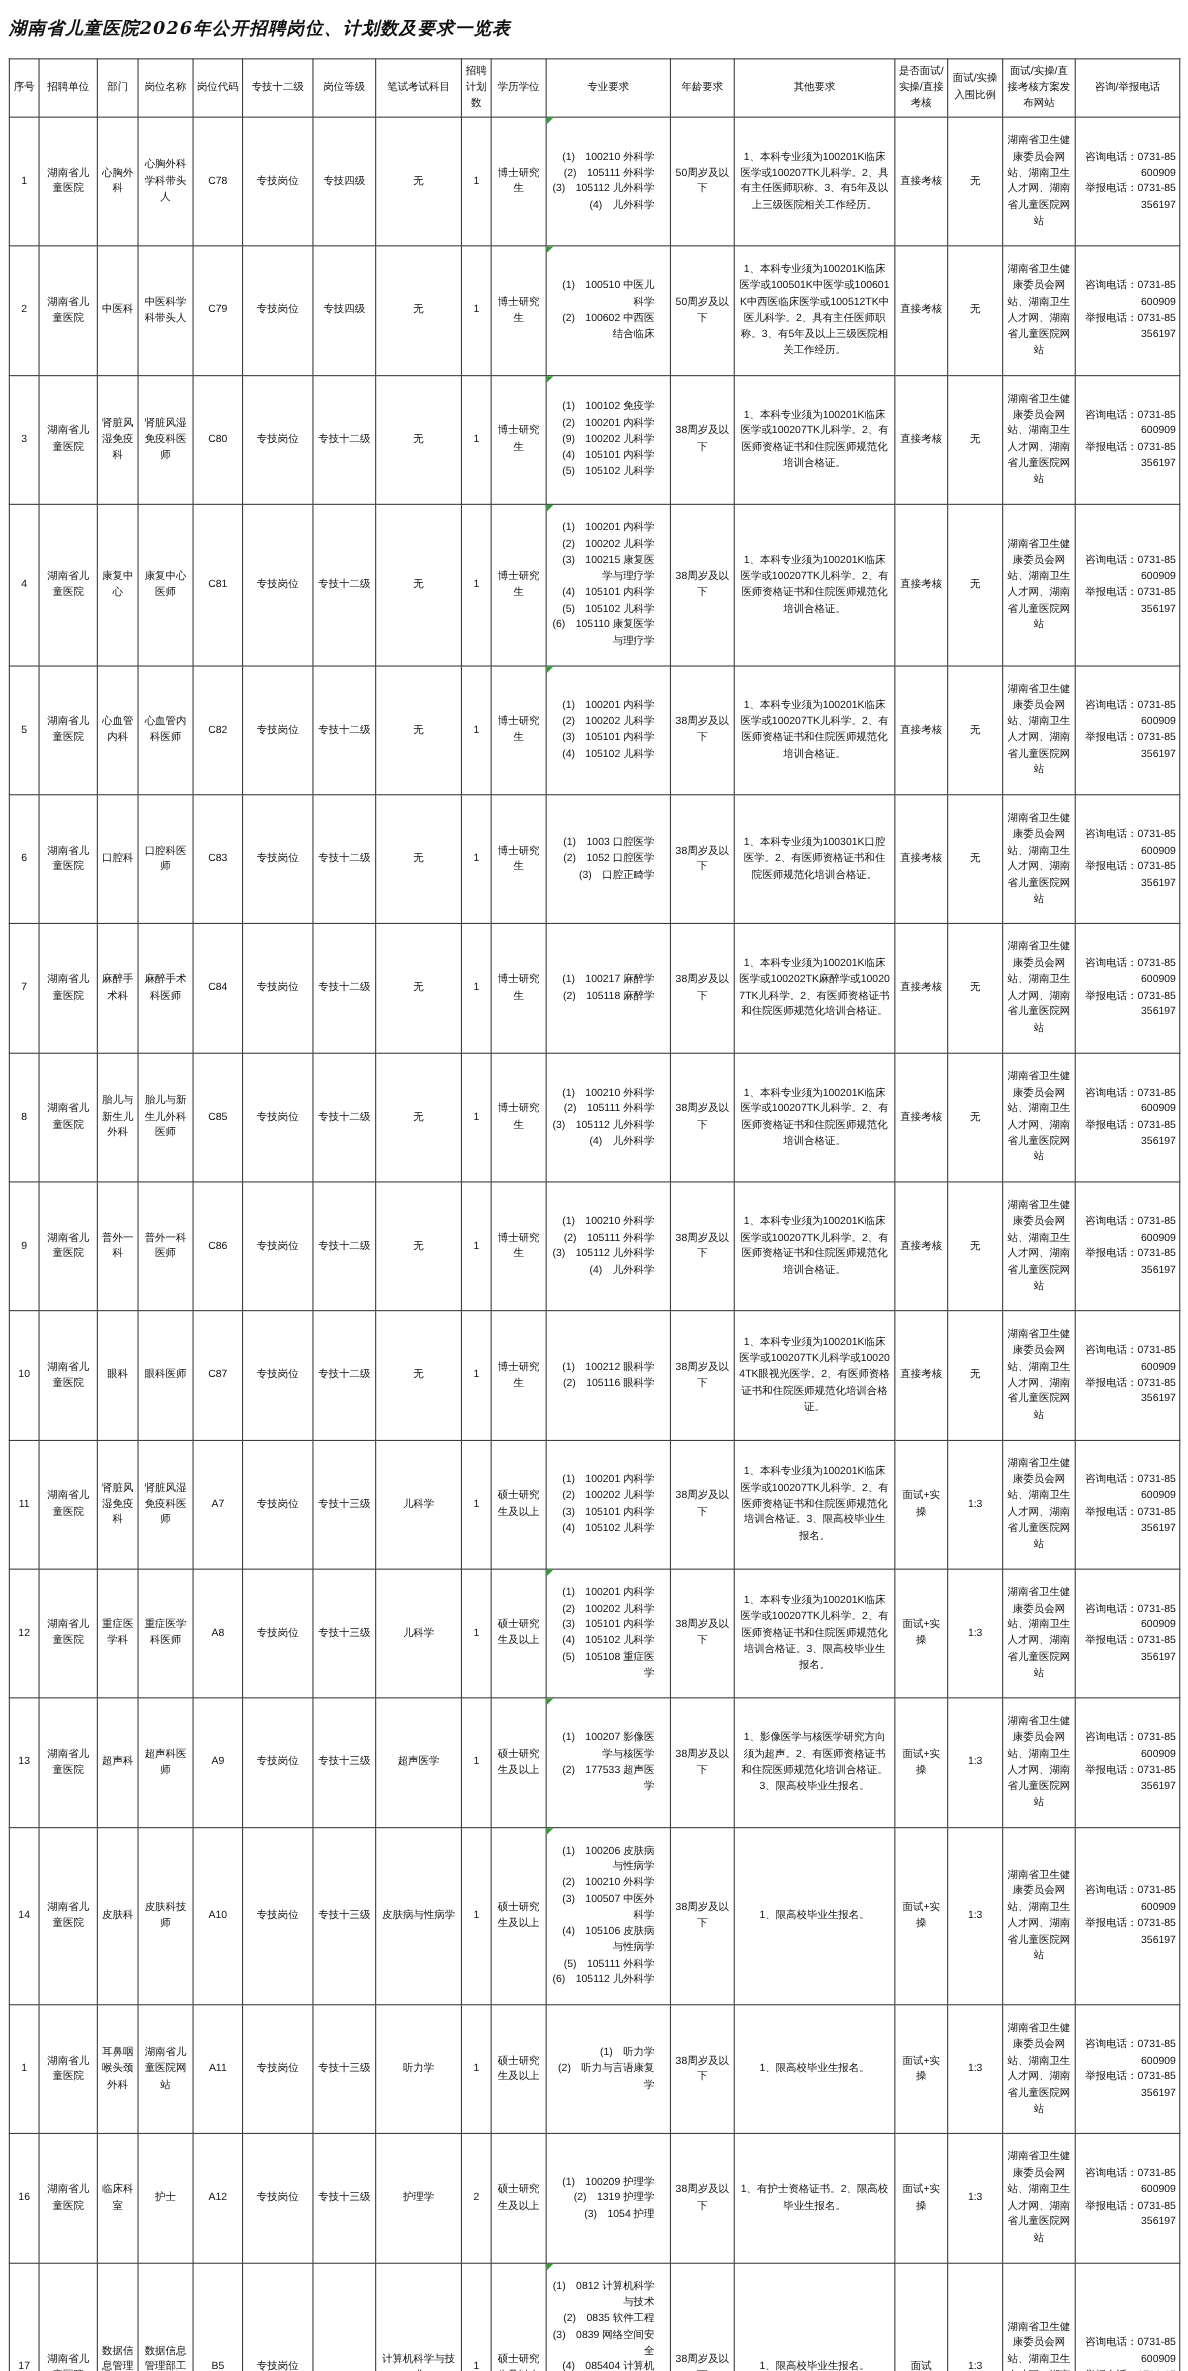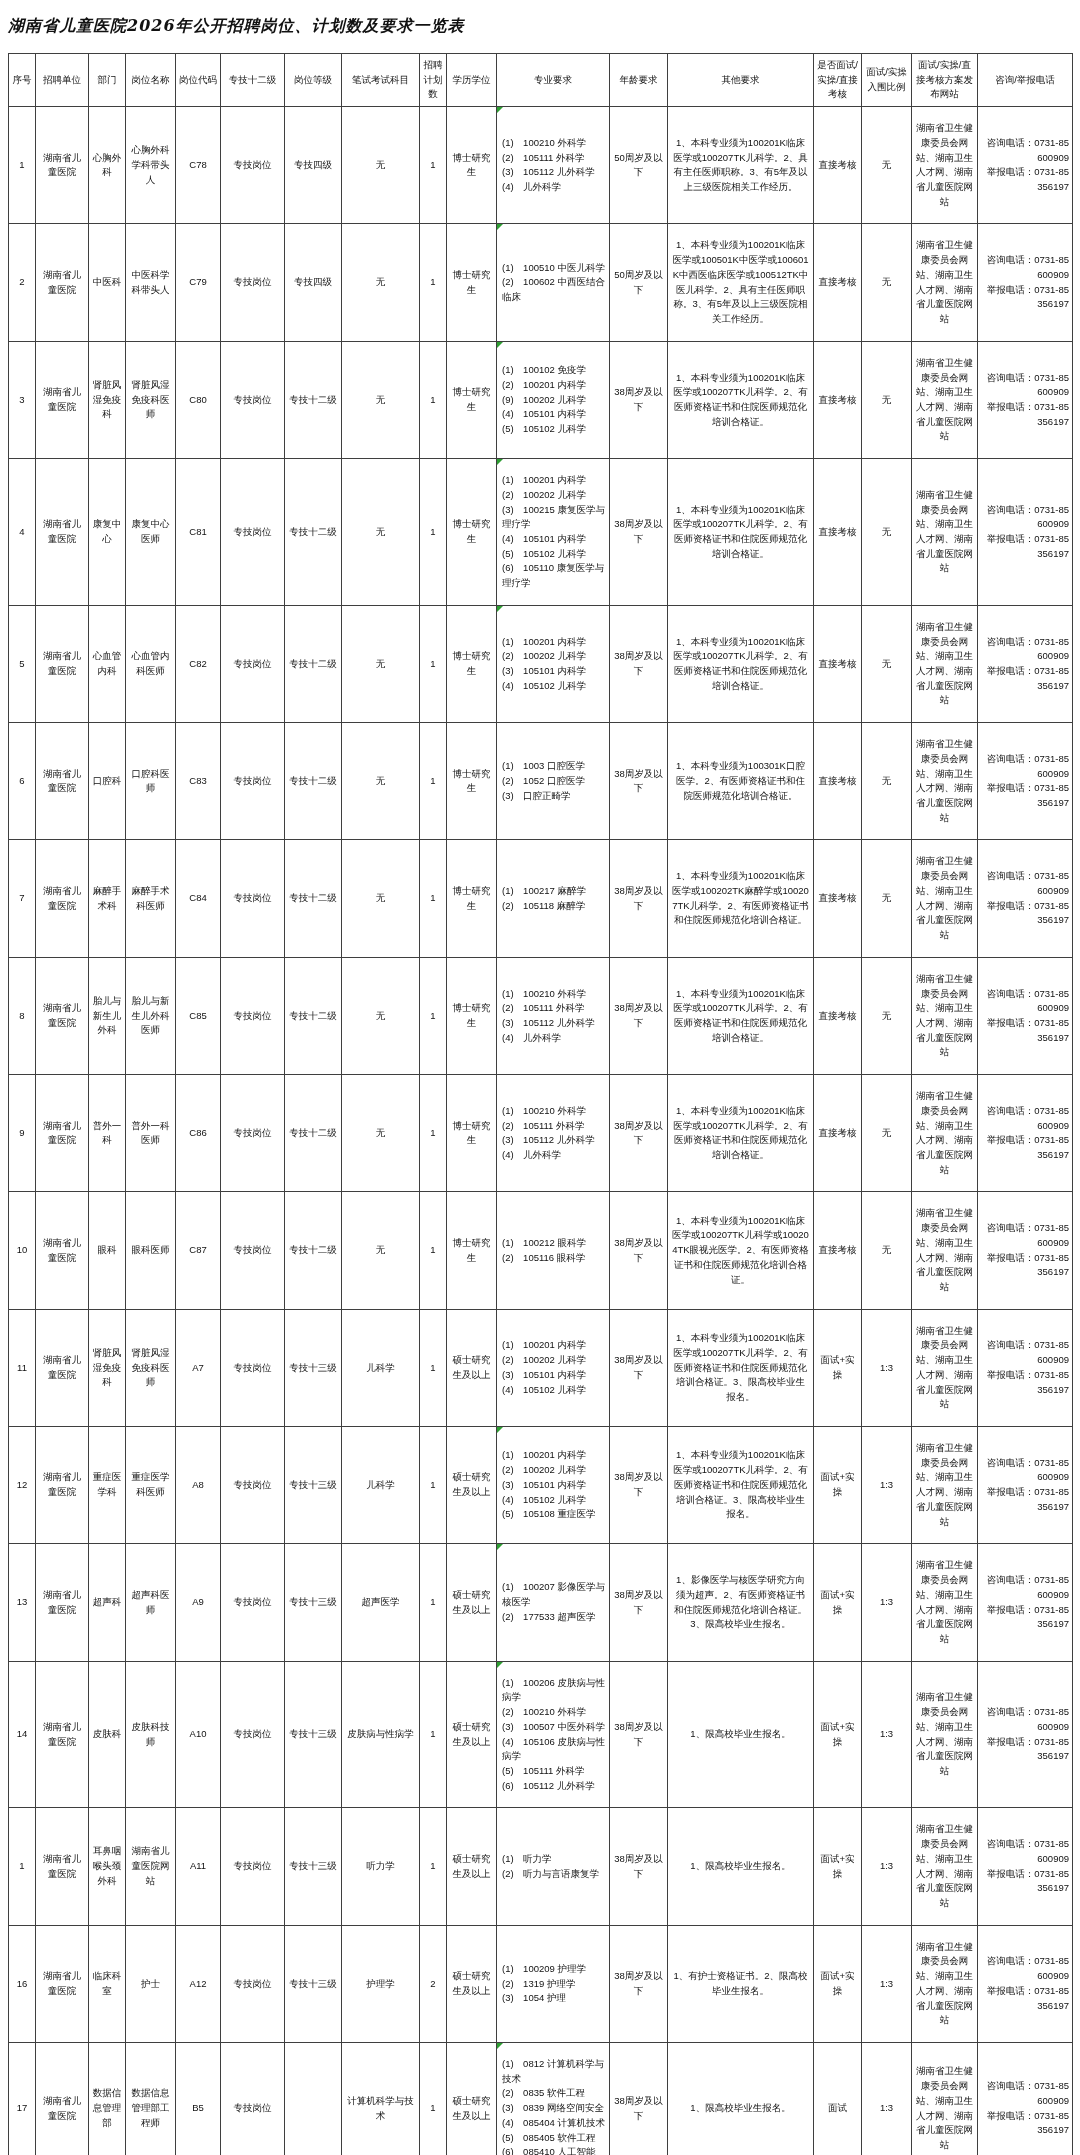--- a/index.html
+++ b/index.html
@@ -6,21 +6,21 @@
     font-family:"Liberation Sans","DejaVu Sans",sans-serif;}
   .page{width:1080px;margin:0 auto;padding:8px 8px 10px;box-sizing:border-box;background:#fff;}
   .doc-title{font-family:"DejaVu Serif","Liberation Serif",serif;
     font-size:16px;font-weight:bold;letter-spacing:1px;
     margin:8px 0 16px;font-style:italic;}
   table.jobs{width:1064px;border-collapse:collapse;table-layout:fixed;}
   .jobs th,.jobs td{border:1px solid #3f3f3f;font-size:9.5px;line-height:1.55;
     text-align:center;vertical-align:middle;padding:14px 3px;word-break:break-all;
     box-sizing:border-box;}
   .jobs th{font-weight:normal;padding:4px 2px;height:42px;}
-  td.majors-cell{text-align:left;padding-left:5px;padding-right:2px;position:relative;}
+  td.majors-cell{text-align:right;padding-left:5px;padding-right:14px;position:relative;}
   td.other-cell{padding-left:4px;padding-right:4px;}
   td.phone-cell{text-align:right;padding-left:4px;}
   .major-item{display:block;}
   .comment-marker{position:absolute;top:0;left:0;width:0;height:0;
     border-top:6px solid #2e9e33;border-right:6px solid transparent;}
 </style>
 </head>
 <body>
 
 <div class="page">

